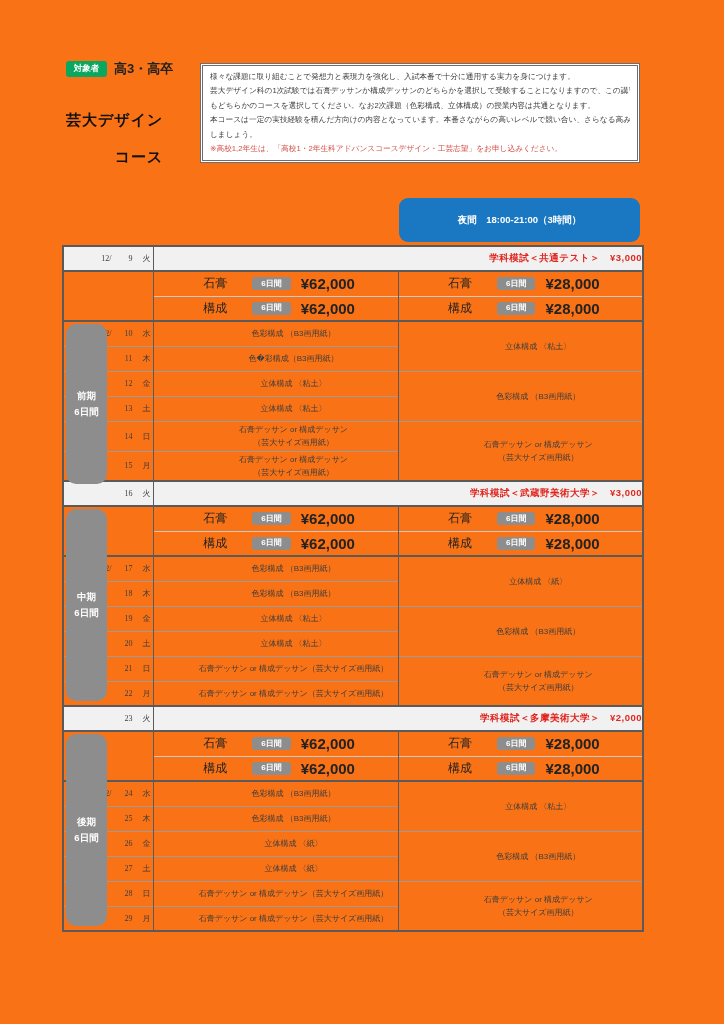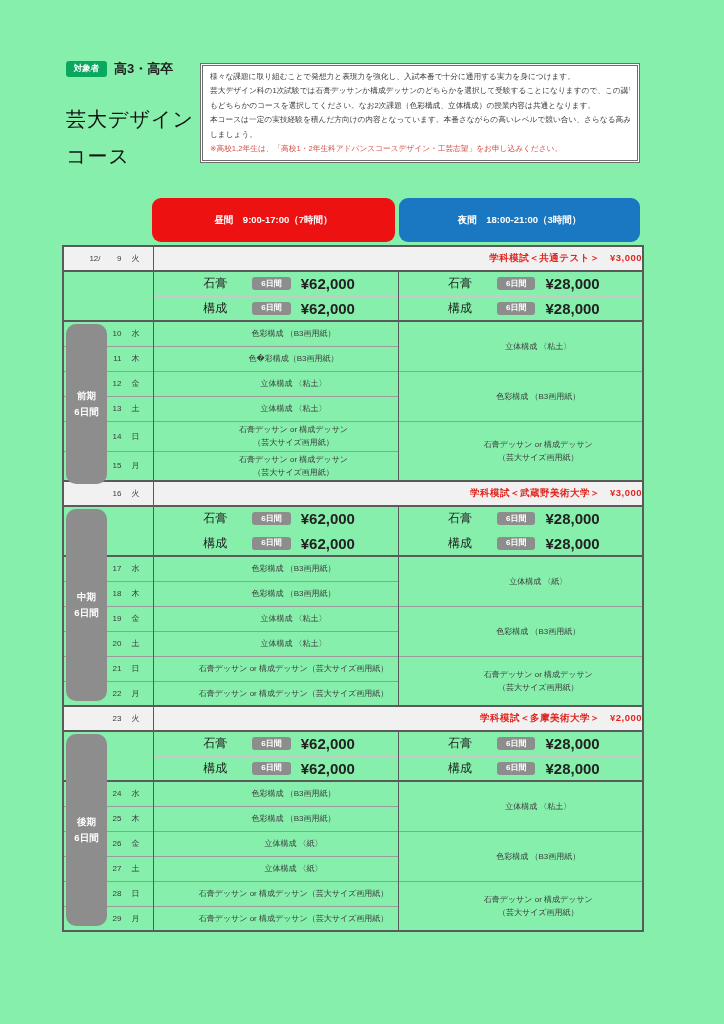--- a/index.html
+++ b/index.html
@@ -1,34 +1,34 @@
 <!DOCTYPE html>
 <html><head>
 <meta charset="utf-8">
 <style>
   * { margin:0; padding:0; box-sizing:border-box; }
   html,body { background:#fff; }
   .page {
-    position:relative; width:724px; height:1024px; background:#86efac;
+    position:relative; width:724px; height:1024px; background:#f97316;
     font-family:"Liberation Sans","DejaVu Sans",sans-serif; color:#333;
     overflow:hidden;
   }
   
   .audience-badge {
     position:absolute; left:66px; top:61px; width:41px; height:16px;
     background:#0aa75e; border-radius:3px; color:#fff;
     font-size:8.5px; font-weight:bold; display:flex; align-items:center; justify-content:center;
   }
   .audience-value {
     position:absolute; left:114px; top:61px; height:16px; display:flex; align-items:center;
     font-size:13px; font-weight:bold; color:#222;
   }
   .course-title {
-    position:absolute; left:66px; top:101px; font-size:20px; font-weight:normal;
-    color:#111; line-height:37px; letter-spacing:1px;
+    position:absolute; left:66px; top:101px; font-size:15px; font-weight:bold;
+    color:#111; line-height:37px; letter-spacing:1px;text-align:right;
   }
   .desc-box {
     position:absolute; left:200px; top:63px; width:440px;
     border:3px double #6e6e6e; background:#fff;
     padding:4px 7px; font-size:7.7px; line-height:14.4px; color:#3a3a3a;
   }
   .desc-box .line { white-space:nowrap; overflow:hidden; }
   .desc-box .note { color:#d25048; white-space:nowrap; overflow:hidden; }
   
   .time-btn {
@@ -43,21 +43,21 @@
   table.sched { border-collapse:collapse; table-layout:fixed; width:580px;
                 border:2px solid #5a5a5a; }
   col.c-date  { width:90px; }
   col.c-day   { width:245px; }
   col.c-night { width:245px; }
   tr.h25 { height:25px; } tr.h30 { height:30px; }
   td { vertical-align:middle; font-size:8px; color:#3c3c3c; }
   td.dcell { border-right:1px solid #5a5a5a; }
   td.daycell { border-right:1px solid #5a5a5a; }
   
-  .dcell .dt { display:flex; justify-content:flex-end; align-items:center; padding-right:11px; }
+  .dcell .dt { display:flex; justify-content:flex-end; align-items:center; padding-right:0;font-family:Liberation Serif, serif; }
   .dcell .m { width:18px; text-align:right; }
   .dcell .d { width:15px; text-align:right; margin-left:6px; }
   .dcell .w { width:12px; text-align:center; margin-left:8px; }
   
   tr.exam td { background:#f1f1f1; border-top:2px solid #5a5a5a; border-bottom:2px solid #5a5a5a; }
   td.exam-title { text-align:right; font-size:9.5px; font-weight:bold; color:#e1251d; letter-spacing:0.5px;padding-left:12px; }
   
   .pflex { display:flex; align-items:center; justify-content:center; }
   .pname { width:54px; text-align:center; font-size:12px; font-weight:normal; color:#222; }
   .badge6 { background:#8d8d8d; color:#fff; font-size:8px; font-weight:bold;
@@ -94,21 +94,20 @@
 
   <div class="desc-box">
     <div class="line">様々な課題に取り組むことで発想力と表現力を強化し、入試本番で十分に通用する実力を身につけます。</div>
     <div class="line">芸大デザイン科の1次試験では石膏デッサンか構成デッサンのどちらかを選択して受験することになりますので、この講習会で</div>
     <div class="line">もどちらかのコースを選択してください。なお2次課題（色彩構成、立体構成）の授業内容は共通となります。</div>
     <div class="line">本コースは一定の実技経験を積んだ方向けの内容となっています。本番さながらの高いレベルで競い合い、さらなる高みを目指</div>
     <div class="line">しましょう。</div>
     <div class="note">※高校1,2年生は、「高校1・2年生科アドバンスコースデザイン・工芸志望」をお申し込みください。</div>
   </div>
 
-  <div class="time-btn day">昼間　9:00-17:00（7時間）</div>
   <div class="time-btn night">夜間　18:00-21:00（3時間）</div>
 
   <div class="table-wrap">
 
     <div class="sec-label s0">
       <span>前期</span>
       <span>6日間</span>
     </div>
     <div class="sec-label s1">
       <span>中期</span>

